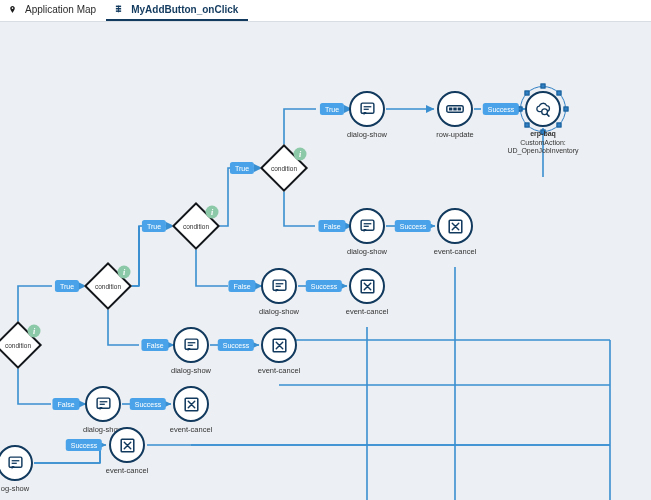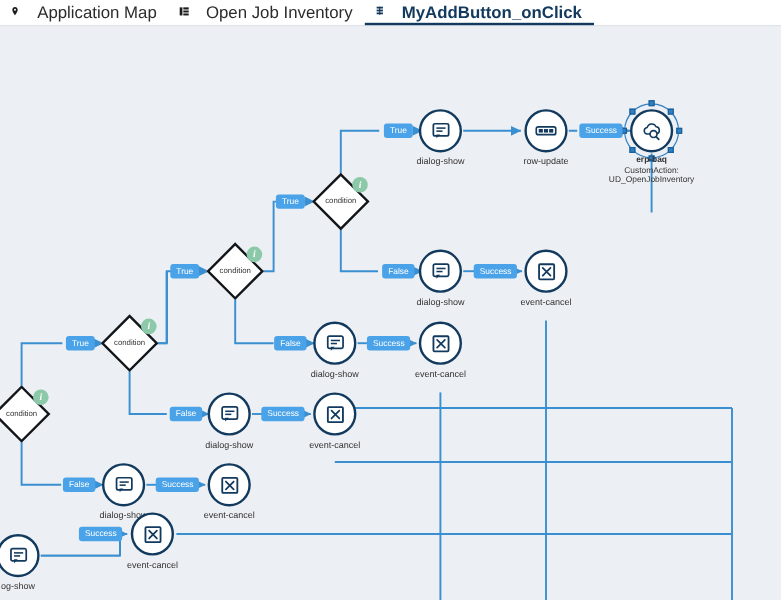--- a/index.html
+++ b/index.html
@@ -14,23 +14,23 @@
 
   
   .tabbar{
     position:absolute;left:0;top:0;width:651px;height:22px;
     background:#ffffff;
     border-bottom:1px solid #d8dde3;
     display:flex;align-items:flex-end;
     box-sizing:border-box;
   }
   .tab{
-    display:flex;align-items:center;gap:14px;
+    display:flex;align-items:center;gap:8px;
     height:21px;padding:0 10px 0 8px;
-    font-size:14px;color:#2b2b2b;line-height:1;
+    font-size:10px;color:#2b2b2b;line-height:1;
     box-sizing:border-box;cursor:pointer;white-space:nowrap;
     border-bottom:2px solid transparent;
     text-align:center;
   }
   .tab.active{font-weight:bold;color:#123a5e;border-bottom:2px solid #123a5e;}
   .tab .ticon{display:inline-flex;width:9px;height:9px;align-items:center;justify-content:center;flex:0 0 auto;}
   .tab .ticon svg{display:block;}
 
   
   .pagetitle{
@@ -114,31 +114,20 @@
     <div class="tab">
       <span class="ticon">
         <svg width="9" height="9" viewBox="0 0 12 12">
             <path d="M6 1.2c-1.7 0-3 1.3-3 3 0 2.2 3 6.2 3 6.2s3-4 3-6.2c0-1.7-1.3-3-3-3z" fill="#1c1c1c"></path>
             <circle cx="6" cy="4.2" r="1.1" fill="#fff"></circle>
           </svg>
       </span>
       <span>Application Map</span>
     </div>
 
-    <div class="tab">
-      <span class="ticon">
-        <svg width="9" height="9" viewBox="0 0 12 12">
-            <rect x="1" y="1.5" width="3" height="9" fill="#1c1c1c"></rect>
-            <rect x="5" y="1.5" width="6" height="2.4" fill="#1c1c1c"></rect>
-            <rect x="5" y="5" width="6" height="2.2" fill="#1c1c1c"></rect>
-            <rect x="5" y="8.3" width="6" height="2.2" fill="#1c1c1c"></rect>
-          </svg>
-      </span>
-      <span>Open Job Inventory</span>
-    </div>
 
     <div class="tab active">
       <span class="ticon">
         <svg width="9" height="9" viewBox="0 0 12 12">
             <rect x="2.5" y="0.8" width="7" height="2" fill="#123a5e"></rect>
             <rect x="2.5" y="4" width="7" height="2" fill="#123a5e"></rect>
             <rect x="2.5" y="7.2" width="7" height="2" fill="#123a5e"></rect>
             <rect x="5.3" y="0.8" width="1.2" height="9" fill="#123a5e"></rect>
           </svg>
       </span>

